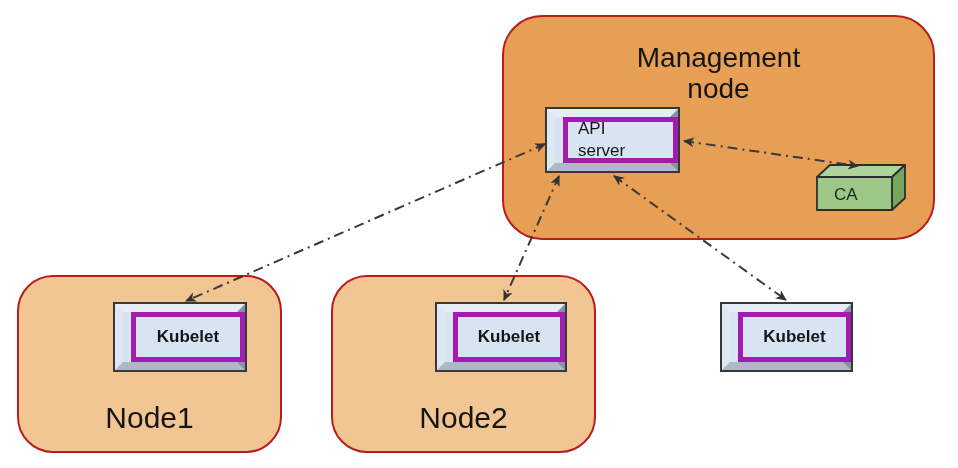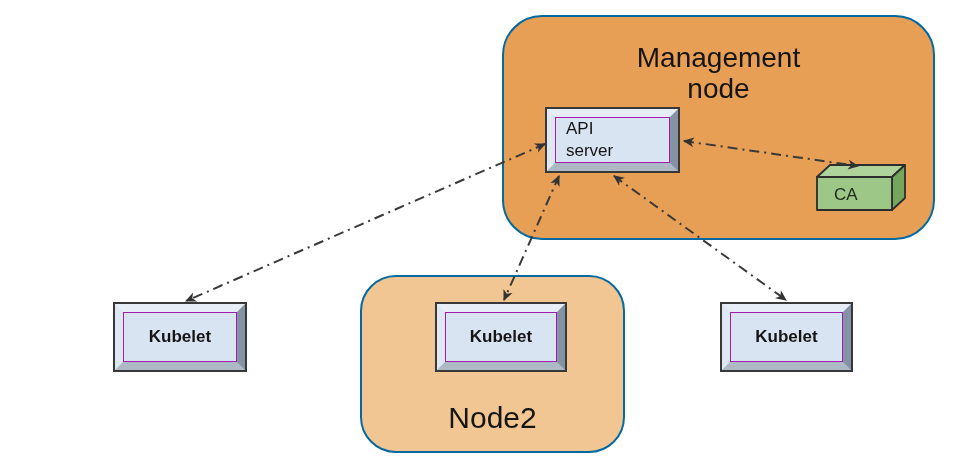--- a/index.html
+++ b/index.html
@@ -9,34 +9,34 @@
     height: 468px;
     background: #ffffff;
     font-family: "Liberation Sans", sans-serif;
     overflow: hidden;
     color: #151515;
   }
   
   .group-box {
     position: absolute;
     box-sizing: border-box;
-    border: 2px solid #0369a1;
+    border: 2px solid #b91c1c;
   }
   .mgmt-node {
     left: 502px; top: 15px; width: 433px; height: 225px;
     background: #e79e55;
     border-radius: 40px;
   }
   .worker-node {
     top: 275px; width: 265px; height: 178px;
     background: #f2c693;
     border-radius: 36px;
   }
   .worker-node.n1 { left: 17px; }
-  .worker-node.n2 { left: 360px; }
+  .worker-node.n2 { left: 331px; }
   .worker-node.n3 { left: 668px; }
 
   .mgmt-label {
     position: absolute;
     top: 25px; left: 0; right: 0;
     text-align: center;
     font-size: 28px;
     line-height: 1.12;
     white-space: pre-line;
   }
@@ -56,27 +56,28 @@
   }
   .bevel .frame {
     width: 100%; height: 100%;
     box-sizing: border-box;
     border: 8px solid;
     border-color: #e7edf6 #8493a3 #aeb9c6 #dee8f3;
   }
   .bevel .panel {
     width: 100%; height: 100%;
     box-sizing: border-box;
-    border: 1px solid #a21caf;
+    border: 5px solid #a21caf;
     background: #d8e4f2;
     display: flex;
     align-items: center;
     font-size: 17px;
     line-height: 1.3;
     white-space: pre-line;
+    margin-left: 8px;
   }
   .panel.center { justify-content: center; font-weight: bold; }
   .panel.left { justify-content: flex-start; padding-left: 10px; }
 
   .api-server { left: 545px; top: 107px; width: 135px; height: 66px; }
   .kubelet1   { left: 113px; top: 302px; width: 134px; height: 70px; }
   .kubelet2   { left: 435px; top: 302px; width: 132px; height: 70px; }
   .kubelet3   { left: 720px; top: 302px; width: 133px; height: 70px; }
 
   
@@ -103,20 +104,23 @@
 </head>
 <body>
 
 <div class="canvas">
 
   <div class="group-box mgmt-node">
     <div class="mgmt-label">Management
 node</div>
   </div>
 
+  <div class="group-box worker-node n1">
+    <div class="node-label">Node1</div>
+  </div>
   <div class="group-box worker-node n2">
     <div class="node-label">Node2</div>
   </div>
 
   <div class="bevel api-server">
     <div class="frame">
       <div class="panel left">API
 server</div>
     </div>
   </div>

